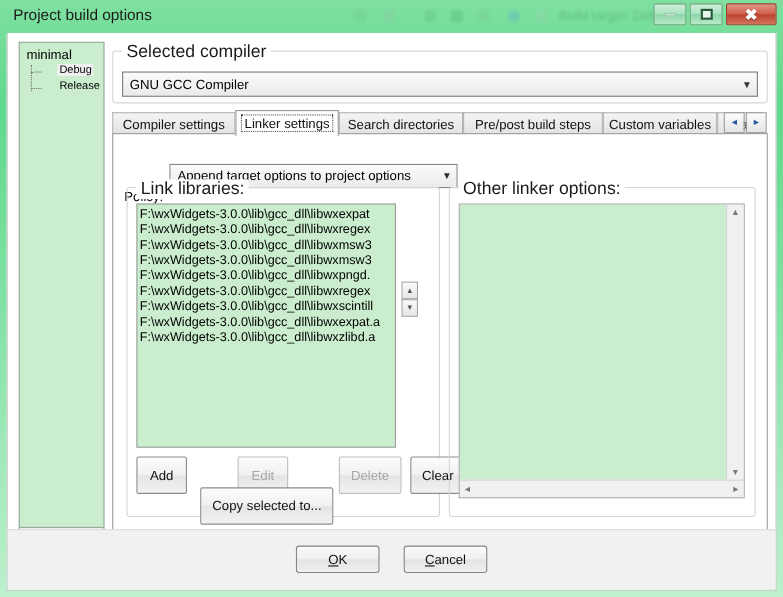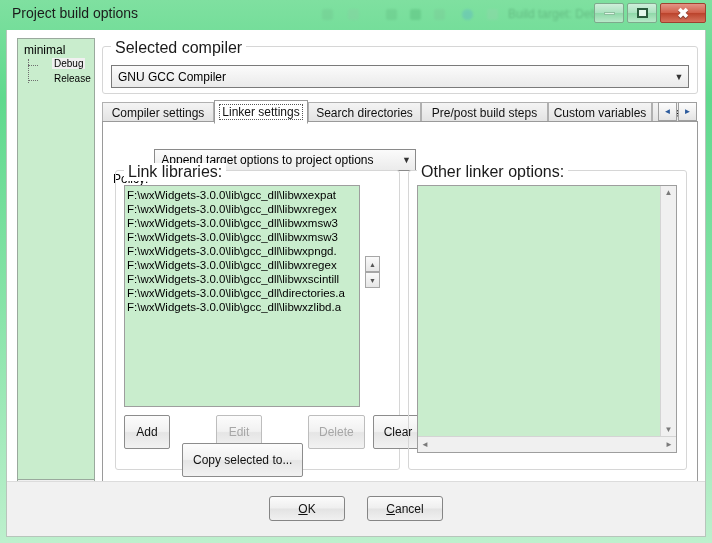--- a/index.html
+++ b/index.html
@@ -455,21 +455,21 @@
           <div class="group-legend">Link libraries:</div>
 
           <div id="links-list">
             <div class="lib-item">F:\wxWidgets-3.0.0\lib\gcc_dll\libwxexpat</div>
             <div class="lib-item">F:\wxWidgets-3.0.0\lib\gcc_dll\libwxregex</div>
             <div class="lib-item">F:\wxWidgets-3.0.0\lib\gcc_dll\libwxmsw3</div>
             <div class="lib-item">F:\wxWidgets-3.0.0\lib\gcc_dll\libwxmsw3</div>
             <div class="lib-item">F:\wxWidgets-3.0.0\lib\gcc_dll\libwxpngd.</div>
             <div class="lib-item">F:\wxWidgets-3.0.0\lib\gcc_dll\libwxregex</div>
             <div class="lib-item">F:\wxWidgets-3.0.0\lib\gcc_dll\libwxscintill</div>
-            <div class="lib-item">F:\wxWidgets-3.0.0\lib\gcc_dll\directories.a</div>
+            <div class="lib-item">F:\wxWidgets-3.0.0\lib\gcc_dll\libwxexpat.a</div>
             <div class="lib-item">F:\wxWidgets-3.0.0\lib\gcc_dll\libwxzlibd.a</div>
           </div>
 
           <div id="reorder">
             <div class="reorder-btn">
               <span>▲</span>
             </div>
             <div class="reorder-btn">
               <span>▼</span>
             </div>

